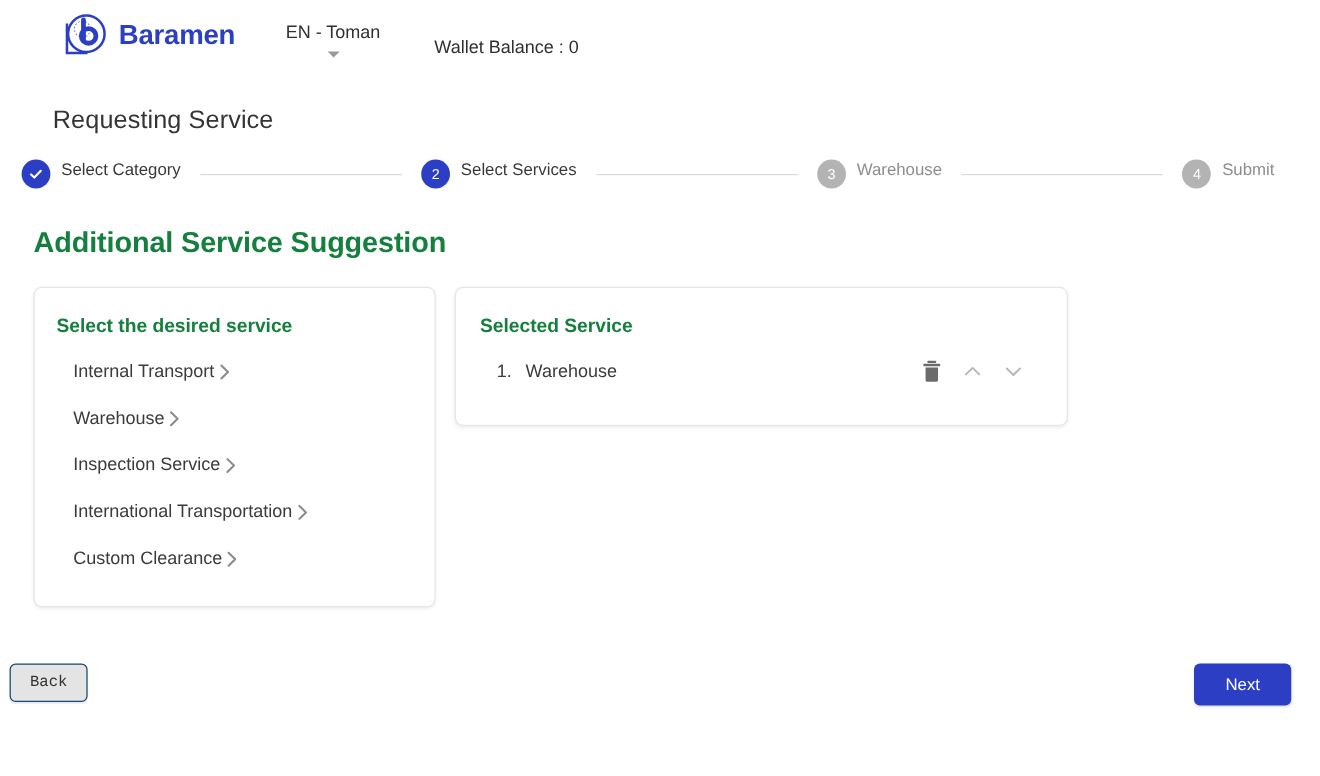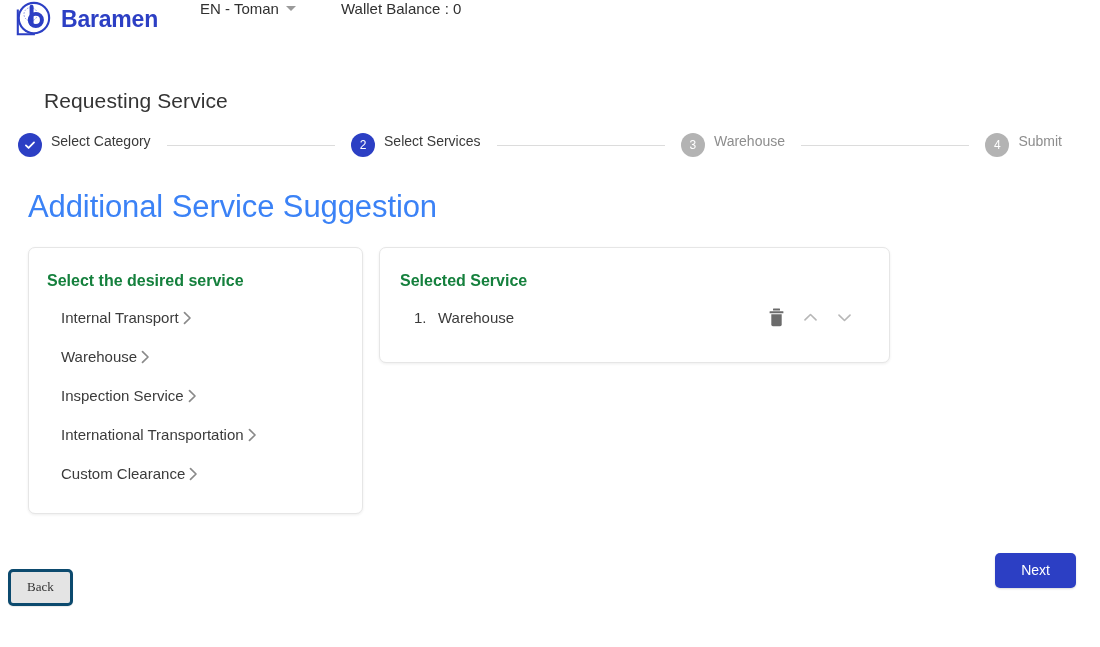--- a/index.html
+++ b/index.html
@@ -10,22 +10,23 @@
     font-family: "Liberation Sans", sans-serif;
     color: #222;
     overflow: hidden;
   }
 
   
   .header {
     position: relative;
     height: 48px;
     display: flex;
-    align-items: flex-start;
+    align-items: flex-end;
     padding: 0 14px;
+    margin-left: 38px;
   }
   .brand {
     display: flex;
     align-items: center;
     gap: 9px;
   }
   .logo-mark { width: 38px; height: 38px; display: block; }
   .brand-name {
     font-size: 23px;
     font-weight: bold;
@@ -33,20 +34,21 @@
     letter-spacing: -0.2px;
   }
   .lang-select {
     margin-left: 42px;
     display: flex;
     align-items: center;
     gap: 7px;
     font-size: 15px;
     color: #303030;
     cursor: pointer;
+    flex-direction: column;
   }
   .caret-down {
     width: 0; height: 0;
     border-left: 5px solid transparent;
     border-right: 5px solid transparent;
     border-top: 5px solid #9a9a9a;
   }
   .wallet {
     margin-left: 45px;
     font-size: 15px;
@@ -126,23 +128,23 @@
   .step-label.muted { color: #8d8d8d; }
   .step-line {
     flex: 1 1 auto;
     height: 1px;
     background: #dcdcdc;
     margin: 0 16px;
   }
 
   
   .main-heading {
-    font-size: 31px;
-    font-weight: normal;
-    color: #3b82f6;
+    font-size: 24px;
+    font-weight: bold;
+    color: #15803d;
     margin: 32px 0 0 0;
     letter-spacing: -0.1px;
   }
 
   
   .cards {
     display: flex;
     align-items: flex-start;
     gap: 16px;
     margin-top: 22px;
@@ -218,29 +220,28 @@
   .footer {
     position: absolute;
     left: 0; right: 0;
     top: 553px;
     height: 40px;
   }
   .btn-back {
     position: absolute;
     left: 8px; top: 0;
     background: #e4e4e4;
-    border: 3px solid #0c4a6e;
+    border: 1px solid #0c4a6e;
     border-radius: 5px;
     color: #333333;
     font-size: 13px;
-    font-family: Liberation Serif, serif;
+    font-family: Liberation Mono, monospace;
     padding: 7px 16px 8px 16px;
     cursor: pointer;
     box-shadow: 0 1px 1px rgba(0,0,0,0.08);
-    margin-top: 16px;
   }
   .btn-next {
     position: absolute;
     right: 24px; top: 0;
     background: #2c3fc4;
     border: none;
     border-radius: 5px;
     color: #ffffff;
     font-size: 14px;
     font-family: "Liberation Sans", sans-serif;

